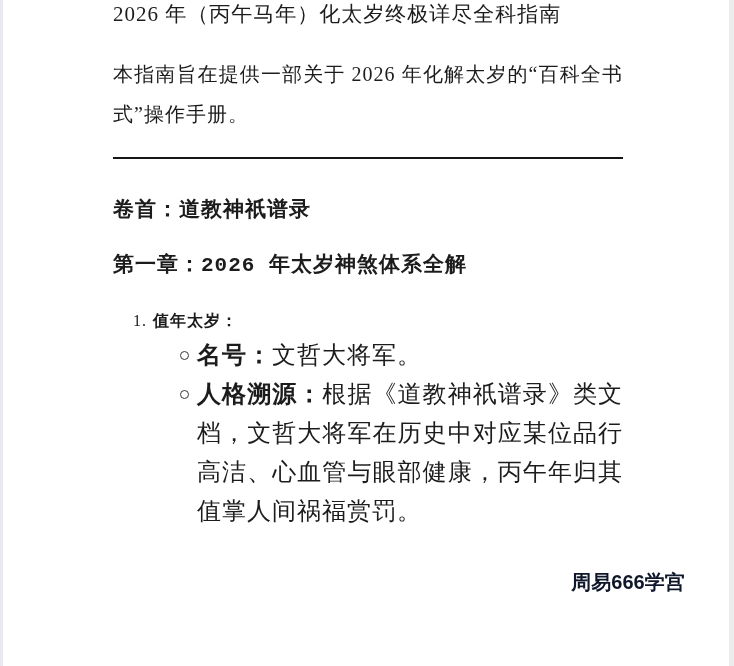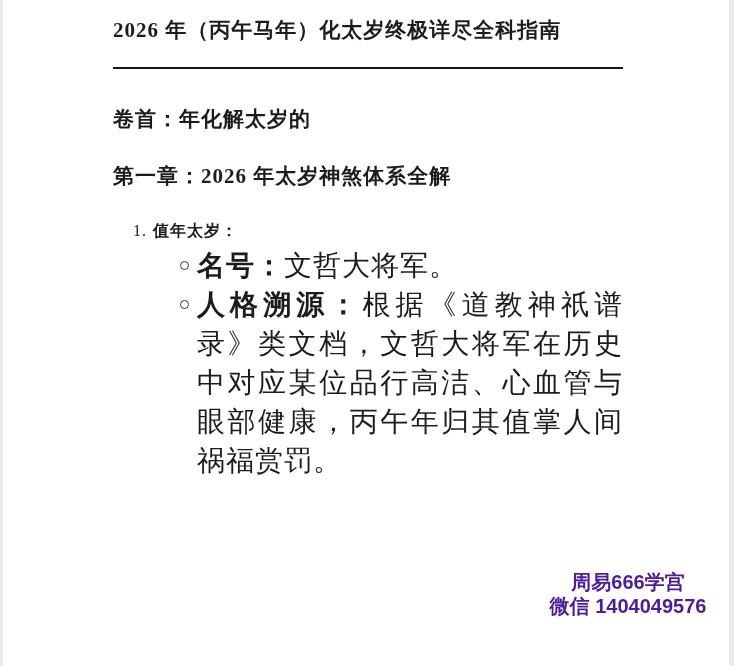--- a/index.html
+++ b/index.html
@@ -18,59 +18,58 @@
   .edge-strip.left  { left: 0; width: 3px; }
   .edge-strip.right { right: 0; width: 5px; background: #ececec; }
 
   .content {
     position: absolute;
     left: 113px; top: 0;
     width: 510px;
     letter-spacing: 1px;
   }
   .doc-title {
-    margin-top: 16px;
     font-size: 21px;
     line-height: 28px;
-    font-weight: bold;
+    font-weight: normal;
   }
   .intro {
     margin-top: 26px;
     font-size: 20px;
     line-height: 40px;
     text-align: justify;
   }
   hr.divider {
     margin-top: 23px;
     border: none;
     border-top: 2px solid #161616;
     width: 100%;
   }
   .h-preface {
     margin-top: 36px;
     font-size: 21px; line-height: 28px; font-weight: bold;
   }
   .h-chapter {
     margin-top: 29px;
-    font-size: 21px; line-height: 28px; font-weight: bold;
+    font-size: 21px; line-height: 28px; font-weight: bold; font-family: Liberation Mono, monospace;
   }
   ol.num-list {
     margin-top: 26px;
     list-style: none;
     padding-left: 20px;
     font-size: 16px;
     line-height: 30px;
   }
   ol.num-list .num { font-weight: normal; margin-right: 6px; }
   ol.num-list .num-label { font-weight: bold; }
 
   ul.circle-list {
     list-style: none;
     padding-left: 84px;
-    font-size: 28px;
+    font-size: 24px;
     line-height: 39px;
   }
   ul.circle-list li {
     position: relative;
     text-align: justify;
   }
   ul.circle-list li::before {
     content: "";
     position: absolute;
     left: -17px; top: 15px;
@@ -79,43 +78,44 @@
     border-radius: 50%;
     background: transparent;
   }
   .b { font-weight: bold; }
 
   .watermark {
     position: absolute;
     left: 528px; top: 570px;
     width: 200px;
     z-index: 10;
-    color: #4c1d95;
+    color: #0f172a;
     font-weight: bold;
     font-size: 20px;
     line-height: 24px;
     text-align: center;
     font-family: "Liberation Sans", "DejaVu Sans", sans-serif;
     white-space: nowrap;
   }
 </style>
 </head>
 <body>
 
 <div class="edge-strip left"></div>
 <div class="edge-strip right"></div>
 
 <div class="content">
 
   <h1 class="doc-title">2026 年（丙午马年）化太岁终极详尽全科指南</h1>
 
+  <p class="intro">本指南旨在提供一部关于 2026 年化解太岁的“百科全书式”操作手册。</p>
 
   <hr class="divider">
 
-  <h2 class="h-preface">卷首：年化解太岁的</h2>
+  <h2 class="h-preface">卷首：道教神祇谱录</h2>
 
   <h2 class="h-chapter">第一章：2026 年太岁神煞体系全解</h2>
 
   <ol class="num-list">
     <li>
       <span class="num">1.</span><span class="num-label">值年太岁：</span>
     </li>
   </ol>
 
   <ul class="circle-list">
@@ -124,14 +124,13 @@
     </li>
     <li>
       <span class="b">人格溯源：</span><span>根据《道教神祇谱录》类文档，文哲大将军在历史中对应某位品行高洁、心血管与眼部健康，丙午年归其值掌人间祸福赏罚。</span>
     </li>
   </ul>
 
 </div>
 
 <div class="watermark">
   <div>周易666学宫</div>
-  <div>微信 1404049576</div>
 </div>
 
 </body></html>

